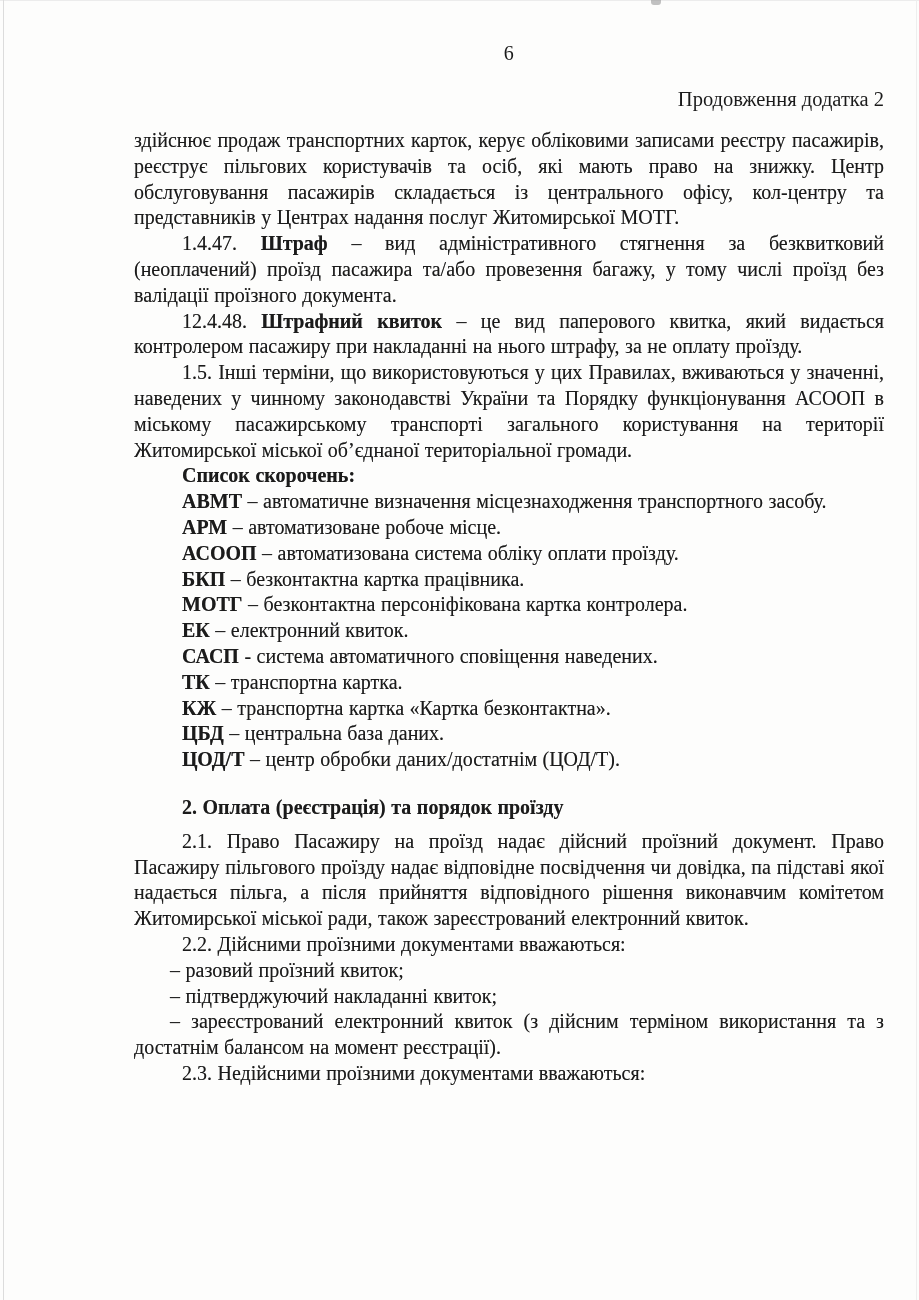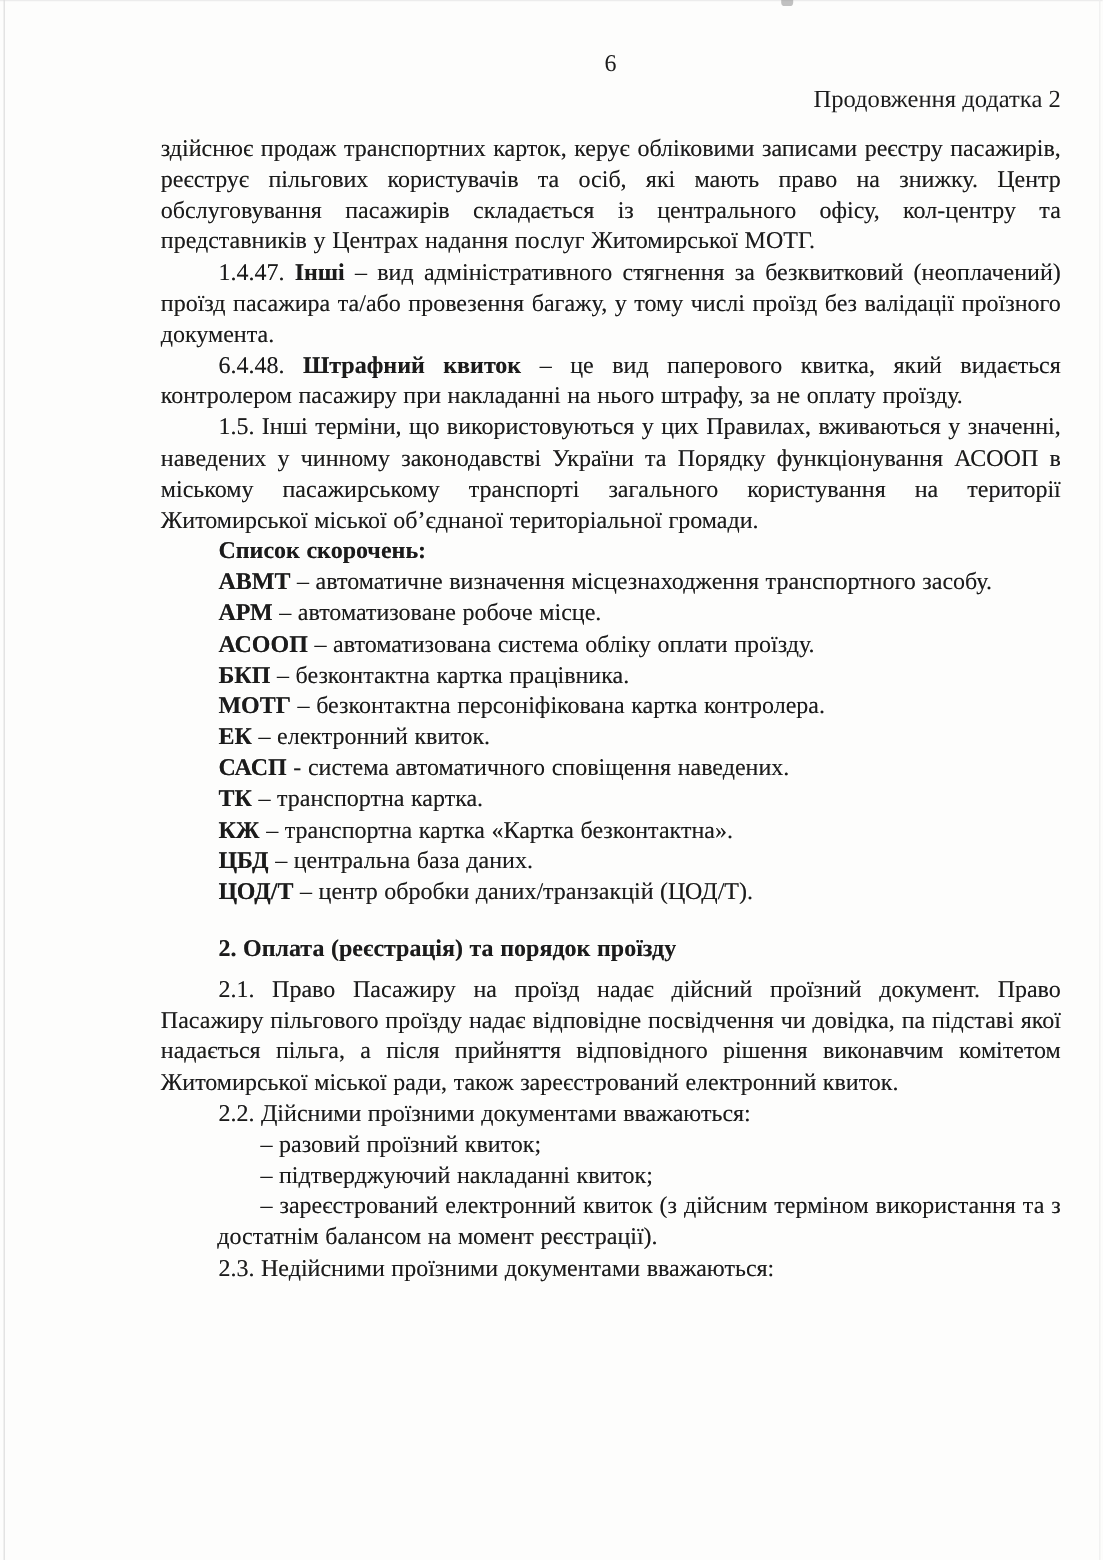--- a/index.html
+++ b/index.html
@@ -27,33 +27,33 @@
   .page-number {
     text-align: center;
     font-size: 20px;
     line-height: 26px;
     letter-spacing: .5px;
   }
   .continuation {
     text-align: right;
     font-size: 20.5px;
     line-height: 26px;
-    margin-top: 4px;
+    margin-top: 20px;
   }
   .body-text p {
     font-size: 20px;
     line-height: 25.8px;
     text-align: justify;
     text-indent: 48px;
     text-shadow: 0 0 .5px rgba(20,20,20,.45);
     word-spacing: .5px;
   }
   .body-text { margin-top: 16px; }
   p.noindent { text-indent: 0; }
-  p.dash-item { text-indent: 36px; margin-left: 47px; }
+  p.dash-item { text-indent: 36px; }
   b { font-weight: bold; text-shadow: 0 0 .4px rgba(0,0,0,.5); }
   .section-heading {
     font-size: 20.5px;
     line-height: 26px;
     font-weight: bold;
     text-align: center;
     text-indent: 0;
     margin: 22px 0 8px 0;
     text-shadow: 0 0 .4px rgba(0,0,0,.5);
   }
@@ -67,39 +67,39 @@
   <div class="edge-right"></div>
   <div class="speck"></div>
 
   <div class="page-number">6</div>
   <div class="continuation">Продовження додатка 2</div>
 
   <div class="body-text">
 
     <p class="noindent"><span>здійснює продаж транспортних карток, керує обліковими записами реєстру пасажирів, реєструє пільгових користувачів та осіб, які мають право на знижку. Центр обслуговування пасажирів складається із центрального офісу, кол-центру та представників у Центрах надання послуг Житомирської МОТГ.</span></p>
 
-    <p><span>1.4.47. </span><b>Інші</b><span> – вид адміністративного стягнення за безквитковий (неоплачений) проїзд пасажира та/або провезення багажу, у тому числі проїзд без валідації проїзного документа.</span></p>
+    <p><span>1.4.47. </span><b>Штраф</b><span> – вид адміністративного стягнення за безквитковий (неоплачений) проїзд пасажира та/або провезення багажу, у тому числі проїзд без валідації проїзного документа.</span></p>
 
-    <p><span>6.4.48. </span><b>Штрафний квиток</b><span> – це вид паперового квитка, який видається контролером пасажиру при накладанні на нього штрафу, за не оплату проїзду.</span></p>
+    <p><span>12.4.48. </span><b>Штрафний квиток</b><span> – це вид паперового квитка, який видається контролером пасажиру при накладанні на нього штрафу, за не оплату проїзду.</span></p>
 
     <p><span>1.5. Інші терміни, що використовуються у цих Правилах, вживаються у значенні, наведених у чинному законодавстві України та Порядку функціонування АСООП в міському пасажирському транспорті загального користування на території Житомирської міської об’єднаної територіальної громади.</span></p>
 
     <p><b>Список скорочень:</b></p>
 
     <p><b>АВМТ</b><span> – автоматичне визначення місцезнаходження транспортного засобу.</span></p>
     <p><b>АРМ</b><span> – автоматизоване робоче місце.</span></p>
     <p><b>АСООП</b><span> – автоматизована система обліку оплати проїзду.</span></p>
     <p><b>БКП</b><span> – безконтактна картка працівника.</span></p>
     <p><b>МОТГ</b><span> – безконтактна персоніфікована картка контролера.</span></p>
     <p><b>ЕК</b><span> – електронний квиток.</span></p>
     <p><b>САСП</b><span> - система автоматичного сповіщення наведених.</span></p>
     <p><b>ТК</b><span> – транспортна картка.</span></p>
     <p><b>КЖ</b><span> – транспортна картка «Картка безконтактна».</span></p>
     <p><b>ЦБД</b><span> – центральна база даних.</span></p>
-    <p><b>ЦОД/Т</b><span> – центр обробки даних/транзакцій (ЦОД/Т).</span></p>
+    <p><b>ЦОД/Т</b><span> – центр обробки даних/достатнім (ЦОД/Т).</span></p>
 
     <p class="section-heading">2. Оплата (реєстрація) та порядок проїзду</p>
 
     <p><span>2.1. Право Пасажиру на проїзд надає дійсний проїзний документ. Право Пасажиру пільгового проїзду надає відповідне посвідчення чи довідка, па підставі якої надається пільга, а після прийняття відповідного рішення виконавчим комітетом Житомирської міської ради, також зареєстрований електронний квиток.</span></p>
 
     <p><span>2.2. Дійсними проїзними документами вважаються:</span></p>
 
     <p class="dash-item"><span>– разовий проїзний квиток;</span></p>
     <p class="dash-item"><span>– підтверджуючий накладанні квиток;</span></p>
     <p class="dash-item"><span>– зареєстрований електронний квиток (з дійсним терміном використання та з достатнім балансом на момент реєстрації).</span></p>

